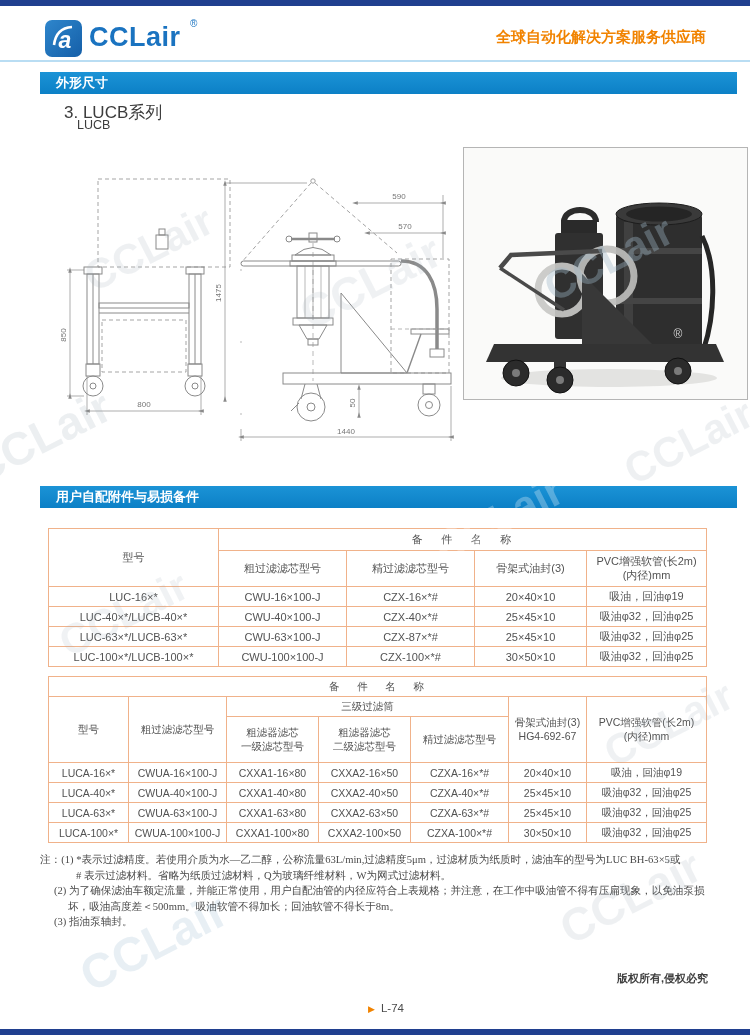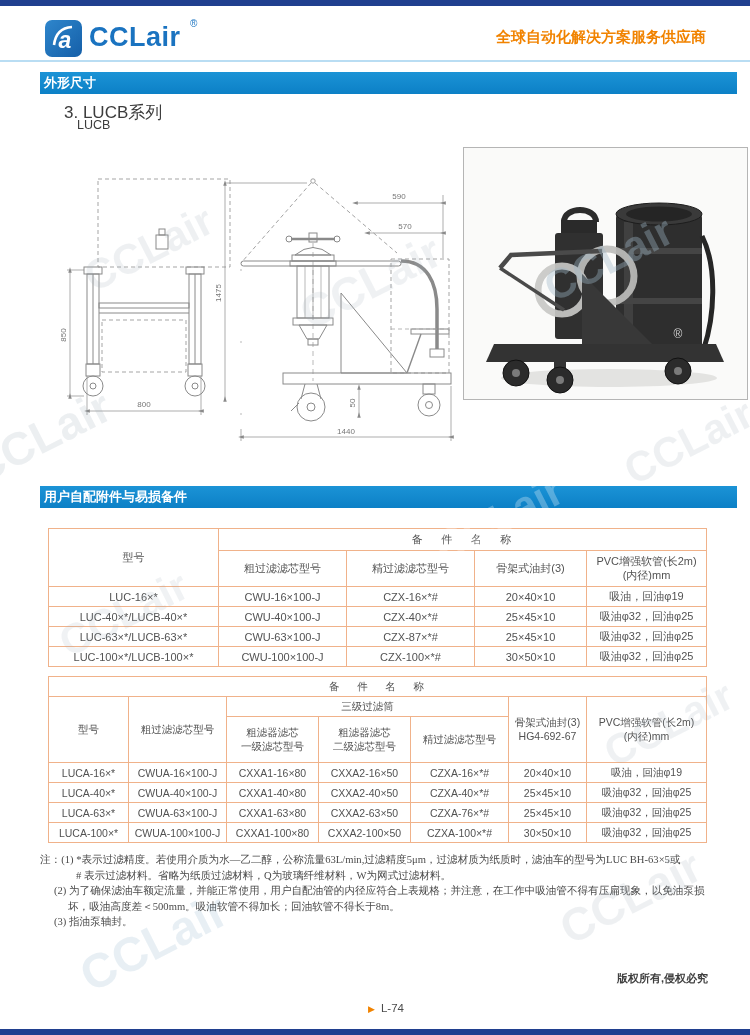--- a/index.html
+++ b/index.html
@@ -11,21 +11,21 @@
   
   .logo-box{position:absolute;left:45px;top:20px;width:37px;height:37px;border-radius:7px;
             background:linear-gradient(135deg,#2e86cc,#155fa8);}
   .logo-text{position:absolute;left:89px;top:22px;font-size:27px;font-weight:bold;color:#1a73c0;letter-spacing:.5px;}
   .logo-reg{position:absolute;left:190px;top:18px;font-size:10px;color:#1a73c0;}
   .slogan{position:absolute;right:44px;top:28px;font-size:15px;font-weight:bold;color:#f18300;}
   .hr-light{position:absolute;left:0;top:60px;width:750px;height:2px;background:#b9ddf3;}
   
   .banner{position:absolute;left:40px;width:697px;height:22px;line-height:22px;
           background:linear-gradient(180deg,#1b93d6,#0c80c6);color:#fff;font-size:13px;
-          font-weight:bold;padding-left:4px;box-sizing:border-box;}
+          font-weight:bold;padding-left:16px;box-sizing:border-box;}
   .series-heading{position:absolute;left:64px;top:101px;font-size:17px;color:#3c3c3c;}
   .series-sub{position:absolute;left:77px;top:118px;font-size:12.5px;color:#3c3c3c;}
   
   .drawing{position:absolute;left:55px;top:143px;}
   .photo{position:absolute;left:463px;top:147px;width:285px;height:253px;background:#fafaf9;
          border:1px solid #b5b5b5;box-sizing:border-box;}
   
   table{border-collapse:collapse;table-layout:fixed;background:#fff;}
   .spares-table{position:absolute;left:48px;}
   .spares-table td{border:1px solid #f0b28a;text-align:center;vertical-align:middle;
@@ -317,21 +317,21 @@
       <td>CXXA2-40×50</td>
       <td>CZXA-40×*#</td>
       <td>25×45×10</td>
       <td>吸油φ32，回油φ25</td>
     </tr>
     <tr style="height:20px;">
       <td>LUCA-63×*</td>
       <td>CWUA-63×100-J</td>
       <td>CXXA1-63×80</td>
       <td>CXXA2-63×50</td>
-      <td>CZXA-76×*#</td>
+      <td>CZXA-63×*#</td>
       <td>25×45×10</td>
       <td>吸油φ32，回油φ25</td>
     </tr>
     <tr style="height:20px;">
       <td>LUCA-100×*</td>
       <td>CWUA-100×100-J</td>
       <td>CXXA1-100×80</td>
       <td>CXXA2-100×50</td>
       <td>CZXA-100×*#</td>
       <td>30×50×10</td>

